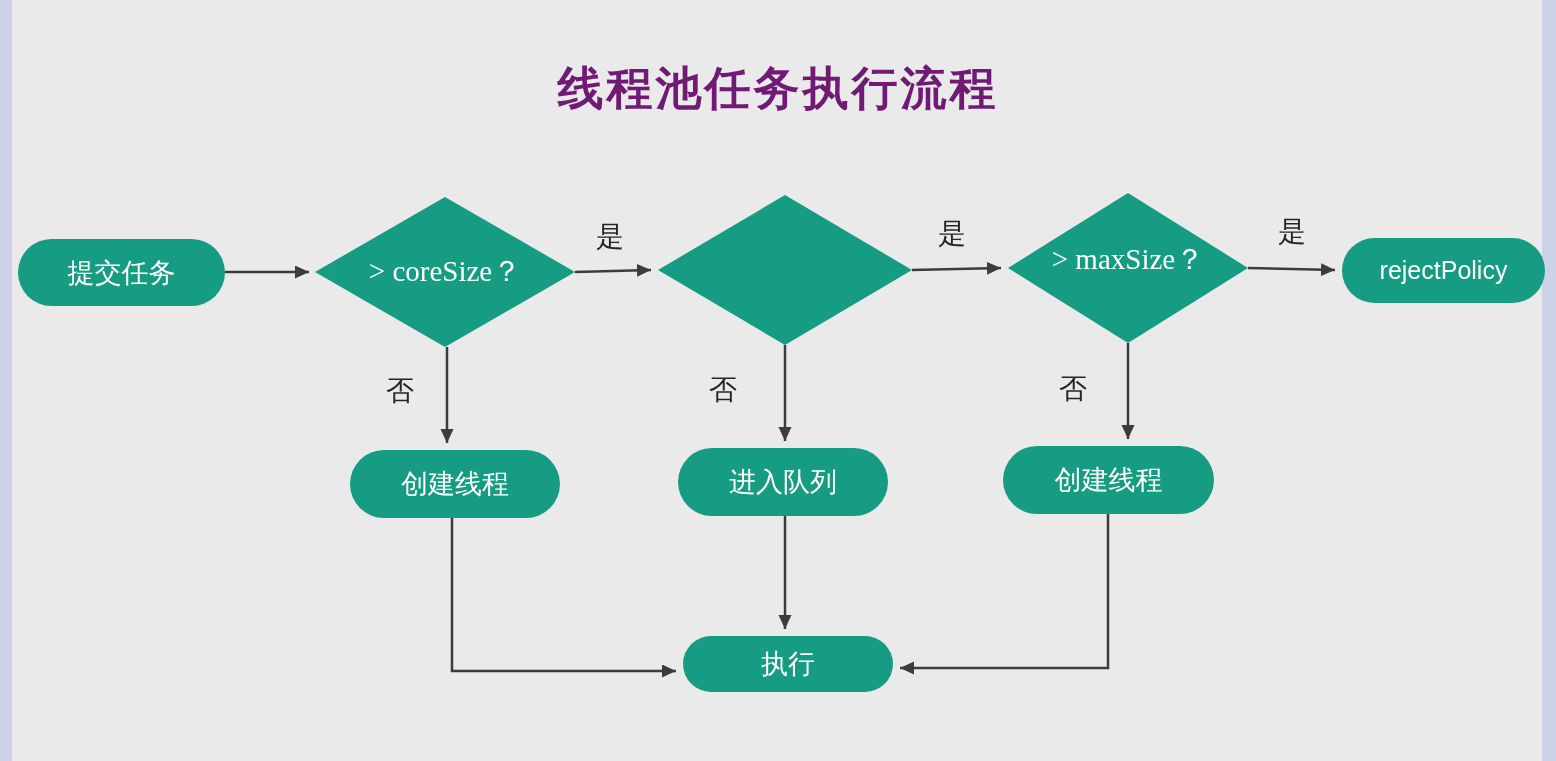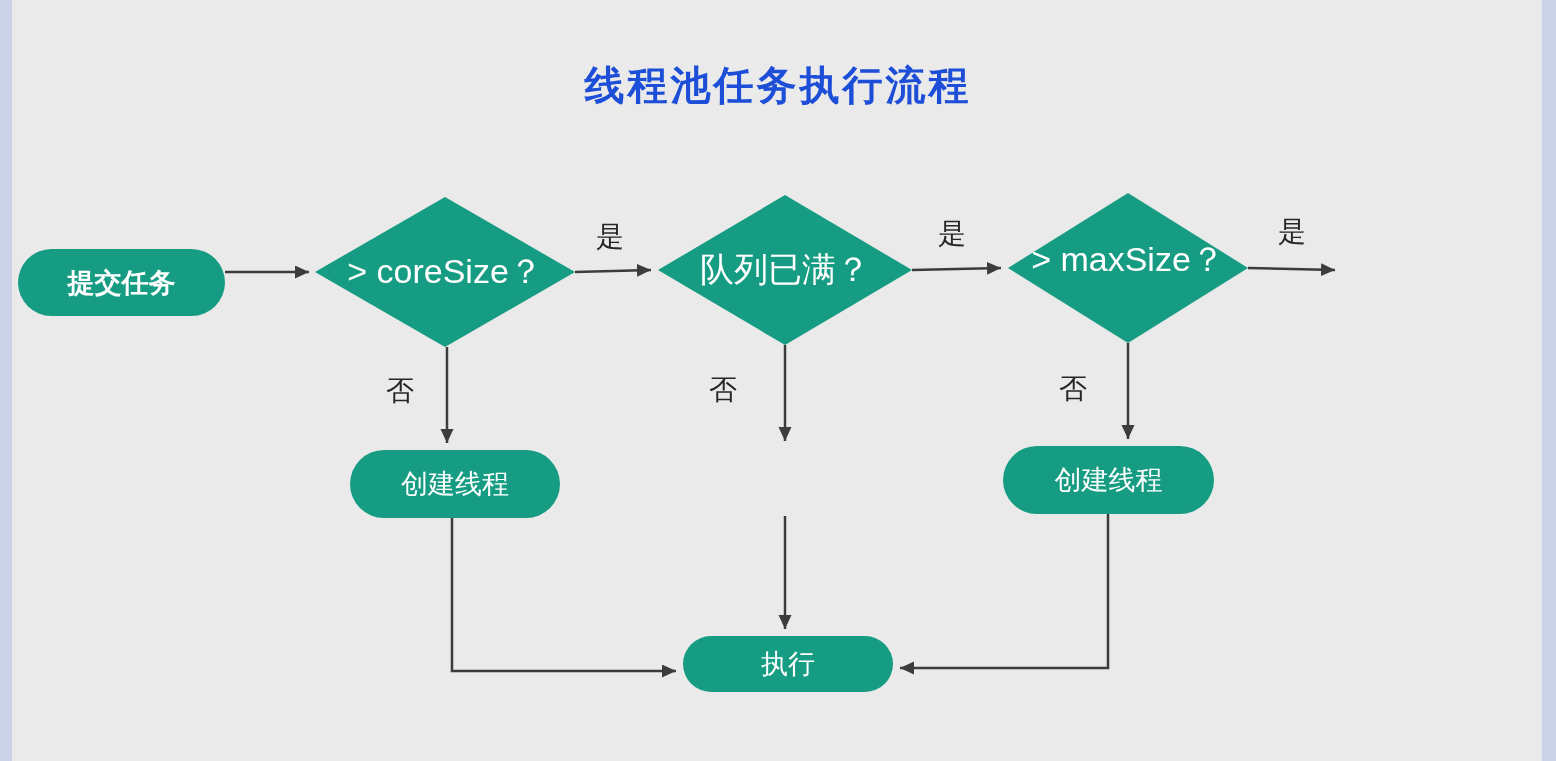--- a/index.html
+++ b/index.html
@@ -19,24 +19,24 @@
     background: #ccd3e8;
   }
   .edge-strip.left  { left: 0;  width: 12px; }
   .edge-strip.right { right: 0; width: 14px; }
 
   .title {
     position: absolute;
     left: 0; right: 0;
     top: 58px;
     text-align: center;
-    font-size: 40px;
+    font-size: 46px;
     font-weight: bold;
     letter-spacing: 3px;
-    color: #1d4ed8;
+    color: #701a75;
   }
 
   .connectors {
     position: absolute;
     left: 0; top: 0;
     width: 1556px; height: 761px;
   }
   .connector {
     stroke: var(--arrow, #3c3c3c);
     stroke-width: 2.5;
@@ -55,22 +55,23 @@
     color: #ffffff;
     font-size: 27px;
   }
 
   .dlabel {
     position: absolute;
     display: flex;
     align-items: center;
     justify-content: center;
     color: #ffffff;
-    font-size: 34px;
+    font-size: 29px;
     pointer-events: none;
+    font-family: Liberation Serif, serif;
   }
 
   .branch {
     position: absolute;
     transform: translate(-50%, -50%);
     font-size: 28px;
     color: #262626;
   }
 </style>
 </head>
@@ -101,40 +102,45 @@
 
     <line class="connector" x1="447" y1="347" x2="447" y2="443" marker-end="url(#arrow)"></line>
     <line class="connector" x1="785" y1="345" x2="785" y2="441" marker-end="url(#arrow)"></line>
     <line class="connector" x1="1128" y1="343" x2="1128" y2="439" marker-end="url(#arrow)"></line>
 
     <polyline class="connector" points="452,518 452,671 676,671" marker-end="url(#arrow)"></polyline>
     <line class="connector" x1="785" y1="516" x2="785" y2="629" marker-end="url(#arrow)"></line>
     <polyline class="connector" points="1108,514 1108,668 900,668" marker-end="url(#arrow)"></polyline>
   </svg>
 
-  <div class="pill" style="left:18px; top:249px; width:207px; height:67px;font-weight:bold;">
+  <div class="pill" style="left:18px; top:239px; width:207px; height:67px;">
     <span>提交任务</span>
   </div>
 
+  <div class="pill" style="left:1342px; top:238px; width:203px; height:65px; font-size:25px;">
+    <span>rejectPolicy</span>
+  </div>
 
   <div class="pill" style="left:350px; top:450px; width:210px; height:68px;">
     <span>创建线程</span>
   </div>
 
+  <div class="pill" style="left:678px; top:448px; width:210px; height:68px;">
+    <span>进入队列</span>
+  </div>
 
   <div class="pill" style="left:1003px; top:446px; width:211px; height:68px;">
     <span>创建线程</span>
   </div>
 
   <div class="pill" style="left:683px; top:636px; width:210px; height:56px;">
     <span>执行</span>
   </div>
 
   <div class="dlabel" style="left:315px; top:248px; width:260px; height:48px;">&gt; coreSize？</div>
-  <div class="dlabel" style="left:658px; top:246px; width:254px; height:48px;">队列已满？</div>
   <div class="dlabel" style="left:1008px; top:236px; width:240px; height:48px;">&gt; maxSize？</div>
 
   <div class="branch" style="left:610px; top:237px;">是</div>
   <div class="branch" style="left:952px; top:234px;">是</div>
   <div class="branch" style="left:1292px; top:232px;">是</div>
 
   <div class="branch" style="left:400px; top:391px;">否</div>
   <div class="branch" style="left:723px; top:390px;">否</div>
   <div class="branch" style="left:1073px; top:389px;">否</div>
 

